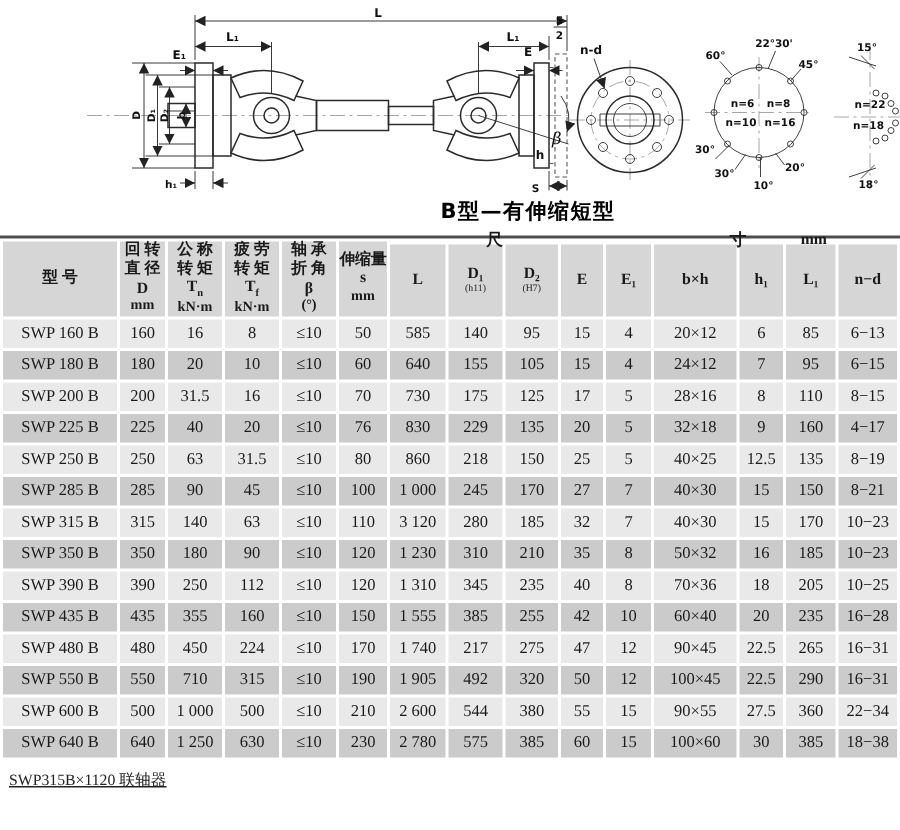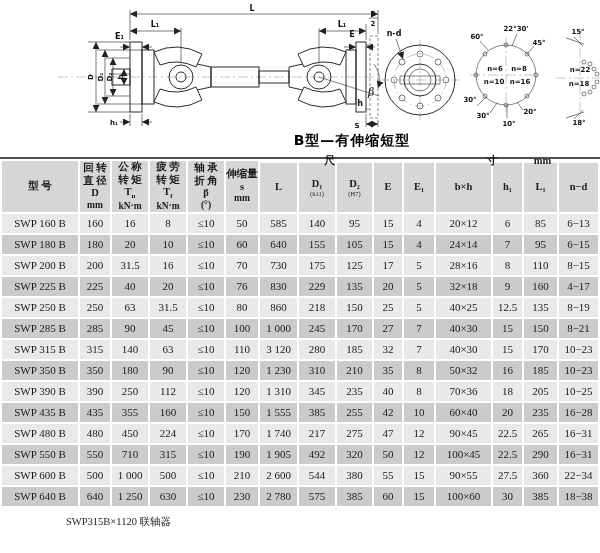--- a/index.html
+++ b/index.html
@@ -43,21 +43,21 @@
   .size-group .sg2{left:67%;}
   .size-group .sg3{left:81%;font-size:10.5px;}
   .spec-table tbody td{
     text-align:center;font-size:11px;height:19px;padding:0;line-height:19px;
     overflow:hidden;white-space:nowrap;
   }
   .spec-table tbody tr:nth-child(odd) td{background:#e9e9e9;}
   .spec-table tbody tr:nth-child(even) td{background:#cbcbcb;}
   
   .notes{font-size:10.5px;color:#222;margin-top:6px;padding-left:6px;line-height:1.5;}
-  .notes .note-line2{margin-left:60px;}
+  .notes .note-line2{text-decoration:underline;}
 </style>
 </head>
 <body>
 
 <div class="page">
 
   <svg class="drawing" width="600" height="130" viewBox="0 0 600 130">
     <defs>
       <marker id="arE" markerUnits="userSpaceOnUse" markerWidth="7" markerHeight="7" viewBox="0 0 10 10" refX="10" refY="5" orient="auto">
         <path d="M0 0 L10 5 L0 10 z" fill="#222"></path>
@@ -350,21 +350,21 @@
           <td>180</td>
           <td>20</td>
           <td>10</td>
           <td>≤10</td>
           <td>60</td>
           <td>640</td>
           <td>155</td>
           <td>105</td>
           <td>15</td>
           <td>4</td>
-          <td>24×14</td>
+          <td>24×12</td>
           <td>7</td>
           <td>95</td>
           <td>6−15</td>
         </tr>
 
         <tr>
           <td>SWP 200 B</td>
           <td>200</td>
           <td>31.5</td>
           <td>16</td>

